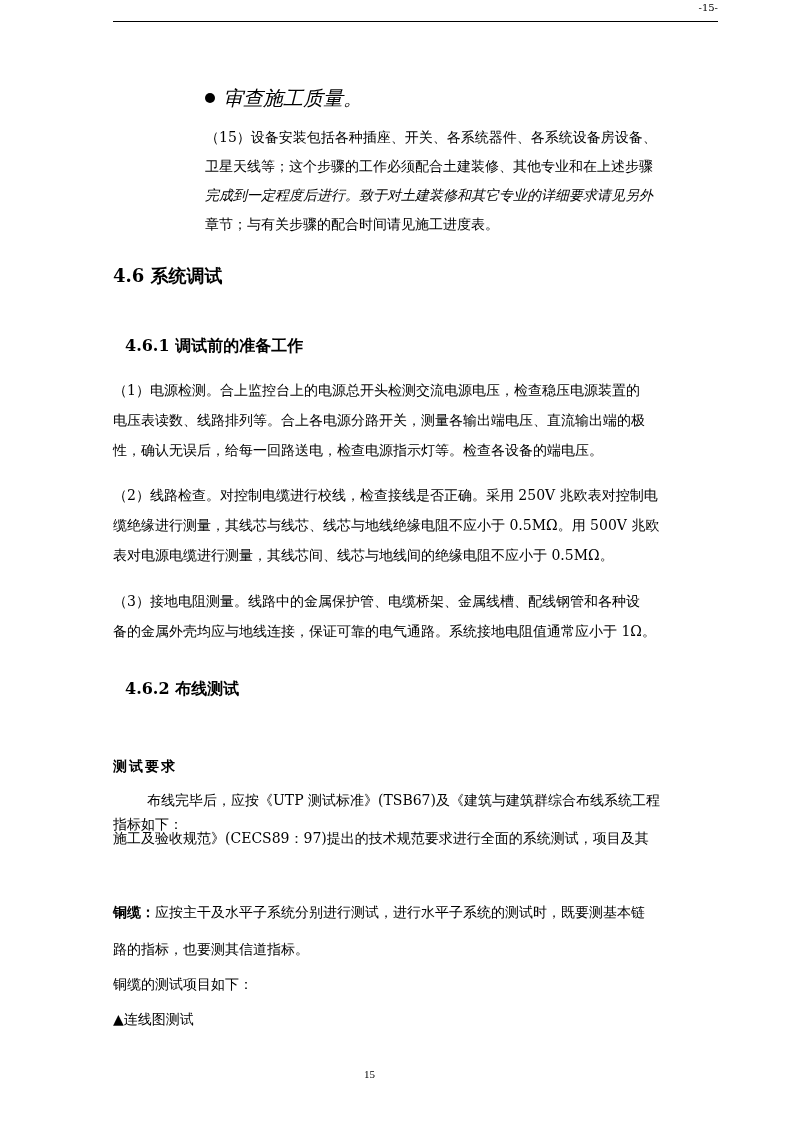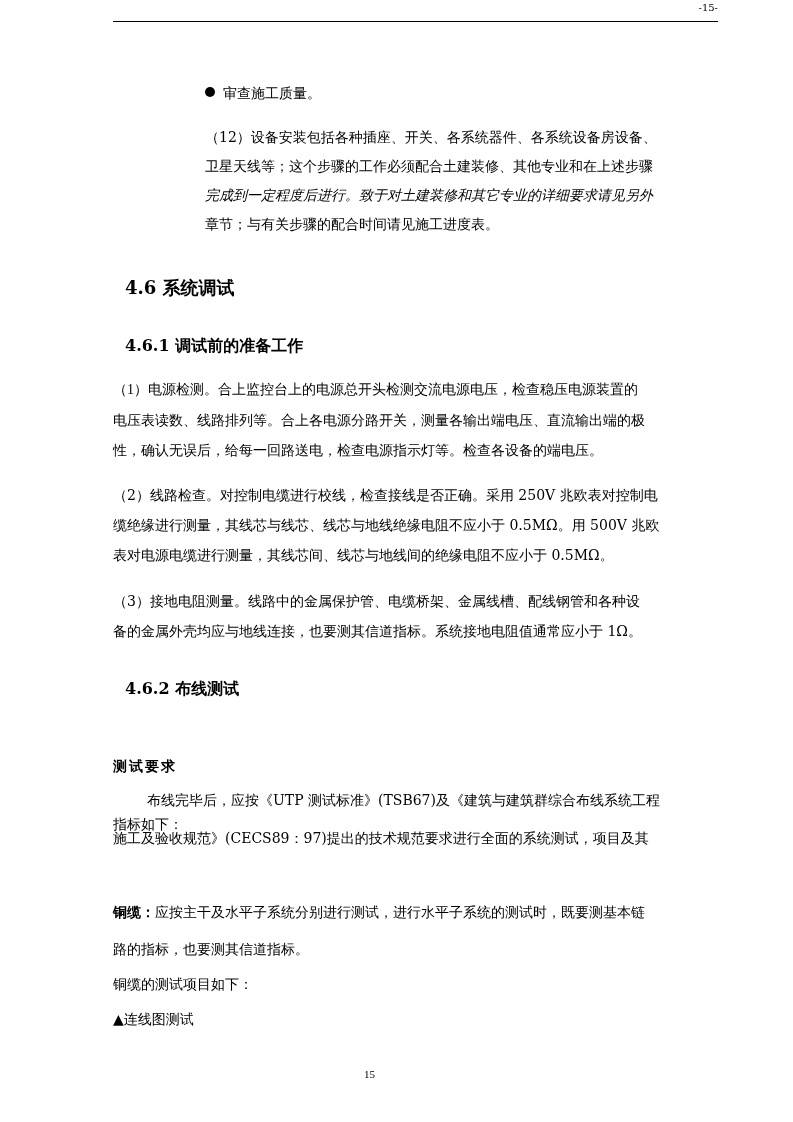--- a/index.html
+++ b/index.html
@@ -2,73 +2,73 @@
 <html><head>
 <meta charset="utf-8">
 <style>
   html, body { margin: 0; padding: 0; background: #ffffff; }
   body { width: 793px; height: 1122px; position: relative; overflow: hidden; color: #000; font-family: "DejaVu Serif", "Liberation Serif", serif; }
   .header { position: absolute; left: 113px; top: 2px; width: 605px; height: 18px; font-size: 11px; }
   .header .title { position: absolute; left: 0; top: 0; letter-spacing: 1px; }
   .header .pageno { position: absolute; right: 0; top: 0; font-size: 10px; }
   .header-rule { position: absolute; left: 113px; top: 21px; width: 605px; height: 0; border-top: 1px solid #000; }
   .p { position: absolute; font-size: 14px; line-height: 30px; margin: 0; }
-  .h2 { position: absolute; left: 113px; font-size: 18px; font-weight: bold; margin: 12px; }
+  .h2 { position: absolute; left: 113px; font-size: 18px; font-weight: bold; margin: 0; }
   .h3 { position: absolute; left: 113px; font-size: 16px; font-weight: bold; margin: 12px; }
-  .bullet { position: absolute; left: 205px; top: 85px; font-size: 14px; }
+  .bullet { position: absolute; left: 205px; top: 85px; font-size: 20px; font-style: italic; }
   .bullet .dot { display: inline-block; width: 10px; height: 10px; border-radius: 50%; background: #000; margin-right: 8px; vertical-align: middle; position: relative; top: -2px; }
   .sans { font-family: Liberation Serif, serif; }
   .h4 { position: absolute; left: 113px; top: 758px; font-size: 14px; font-weight: bold; letter-spacing: 2px; margin: 0; }
   .footer { position: absolute; left: 0; width: 739px; top: 1068px; text-align: center; font-size: 11px; font-family: "Liberation Serif", serif; }
   b.inline { font-weight: bold; }
 </style>
 </head>
 <body>
 
 <div class="header">
   <span class="pageno">-15-</span>
 </div>
 <div class="header-rule"></div>
 
 <div class="bullet">
   <span class="dot"></span><span>审查施工质量。</span>
 </div>
 
 <div>
-  <p class="p" style="left:205px; top:122px;">（12）设备安装包括各种插座、开关、各系统器件、各系统设备房设备、</p>
+  <p class="p" style="left:205px; top:122px;">（15）设备安装包括各种插座、开关、各系统器件、各系统设备房设备、</p>
   <p class="p" style="left:205px; top:151px;">卫星天线等；这个步骤的工作必须配合土建装修、其他专业和在上述步骤</p>
   <p class="p" style="left:205px; top:180px;font-style:italic;">完成到一定程度后进行。致于对土建装修和其它专业的详细要求请见另外</p>
   <p class="p" style="left:205px; top:209px;">章节；与有关步骤的配合时间请见施工进度表。</p>
 </div>
 
 <h2 class="h2" style="top:264px;">
   <span>4.6</span>
   <span>系统调试</span>
 </h2>
 
 <h3 class="h3" style="top:324px;">
   <span>4.6.1</span>
   <span>调试前的准备工作</span>
 </h3>
 
 <div>
-  <p class="p" style="left:113px; top:375px;font-family:Liberation Serif, serif;">（1）电源检测。合上监控台上的电源总开头检测交流电源电压，检查稳压电源装置的</p>
+  <p class="p" style="left:113px; top:375px;">（1）电源检测。合上监控台上的电源总开头检测交流电源电压，检查稳压电源装置的</p>
   <p class="p" style="left:113px; top:405px;">电压表读数、线路排列等。合上各电源分路开关，测量各输出端电压、直流输出端的极</p>
   <p class="p" style="left:113px; top:435px;">性，确认无误后，给每一回路送电，检查电源指示灯等。检查各设备的端电压。</p>
 </div>
 
 <div>
   <p class="p" style="left:113px; top:480px;">（2）线路检查。对控制电缆进行校线，检查接线是否正确。采用 250V 兆欧表对控制电</p>
   <p class="p" style="left:113px; top:510px;">缆绝缘进行测量，其线芯与线芯、线芯与地线绝缘电阻不应小于 0.5MΩ。用 500V 兆欧</p>
   <p class="p" style="left:113px; top:540px;">表对电源电缆进行测量，其线芯间、线芯与地线间的绝缘电阻不应小于 0.5MΩ。</p>
 </div>
 
 <div>
   <p class="p" style="left:113px; top:586px;">（3）接地电阻测量。线路中的金属保护管、电缆桥架、金属线槽、配线钢管和各种设</p>
-  <p class="p" style="left:113px; top:616px;">备的金属外壳均应与地线连接，也要测其信道指标。系统接地电阻值通常应小于 1Ω。</p>
+  <p class="p" style="left:113px; top:616px;">备的金属外壳均应与地线连接，保证可靠的电气通路。系统接地电阻值通常应小于 1Ω。</p>
 </div>
 
 <h3 class="h3" style="top:667px;">
   <span>4.6.2</span>
   <span>布线测试</span>
 </h3>
 
 <p class="h4 sans">测试要求</p>
 
 <div>

